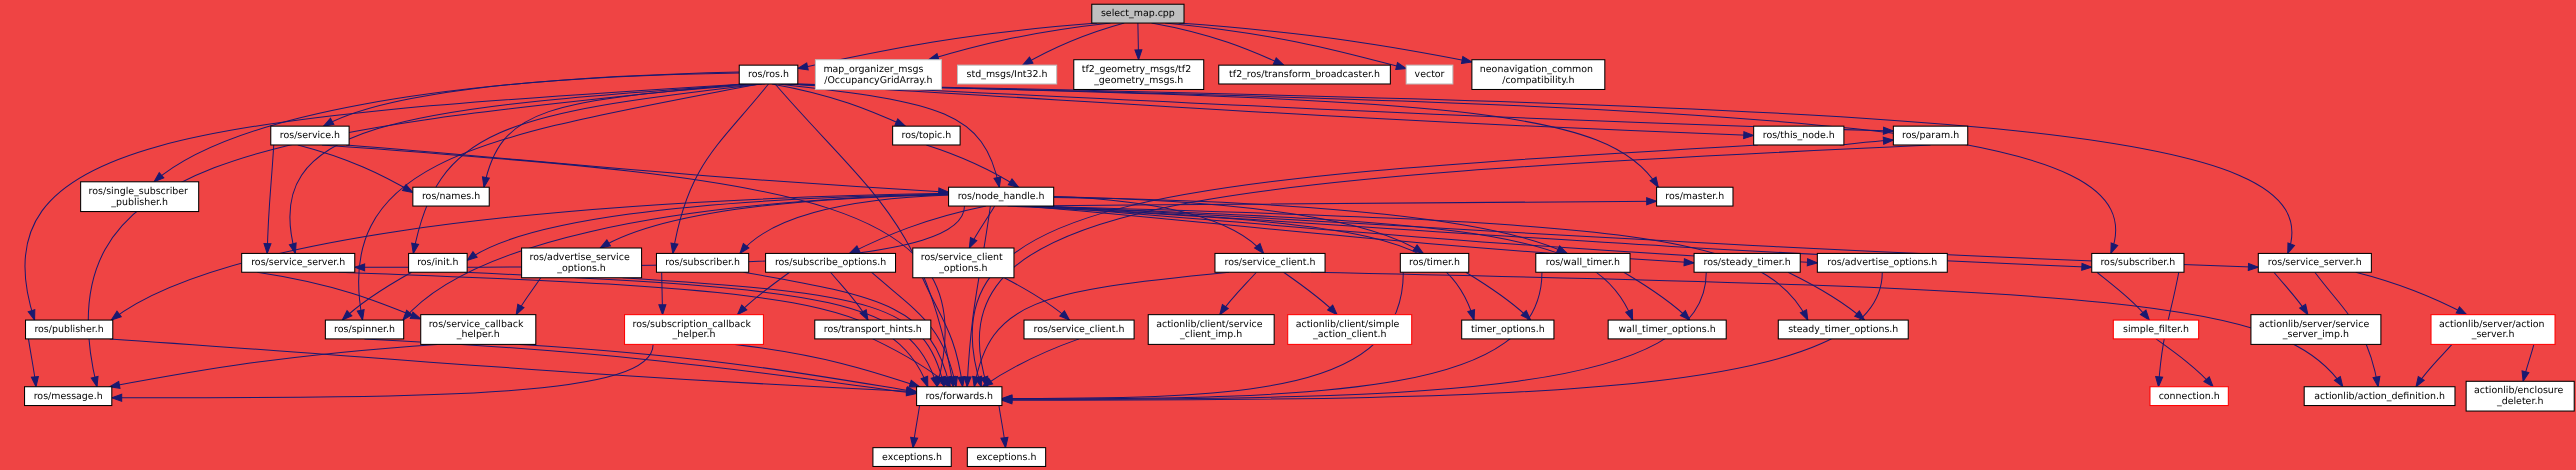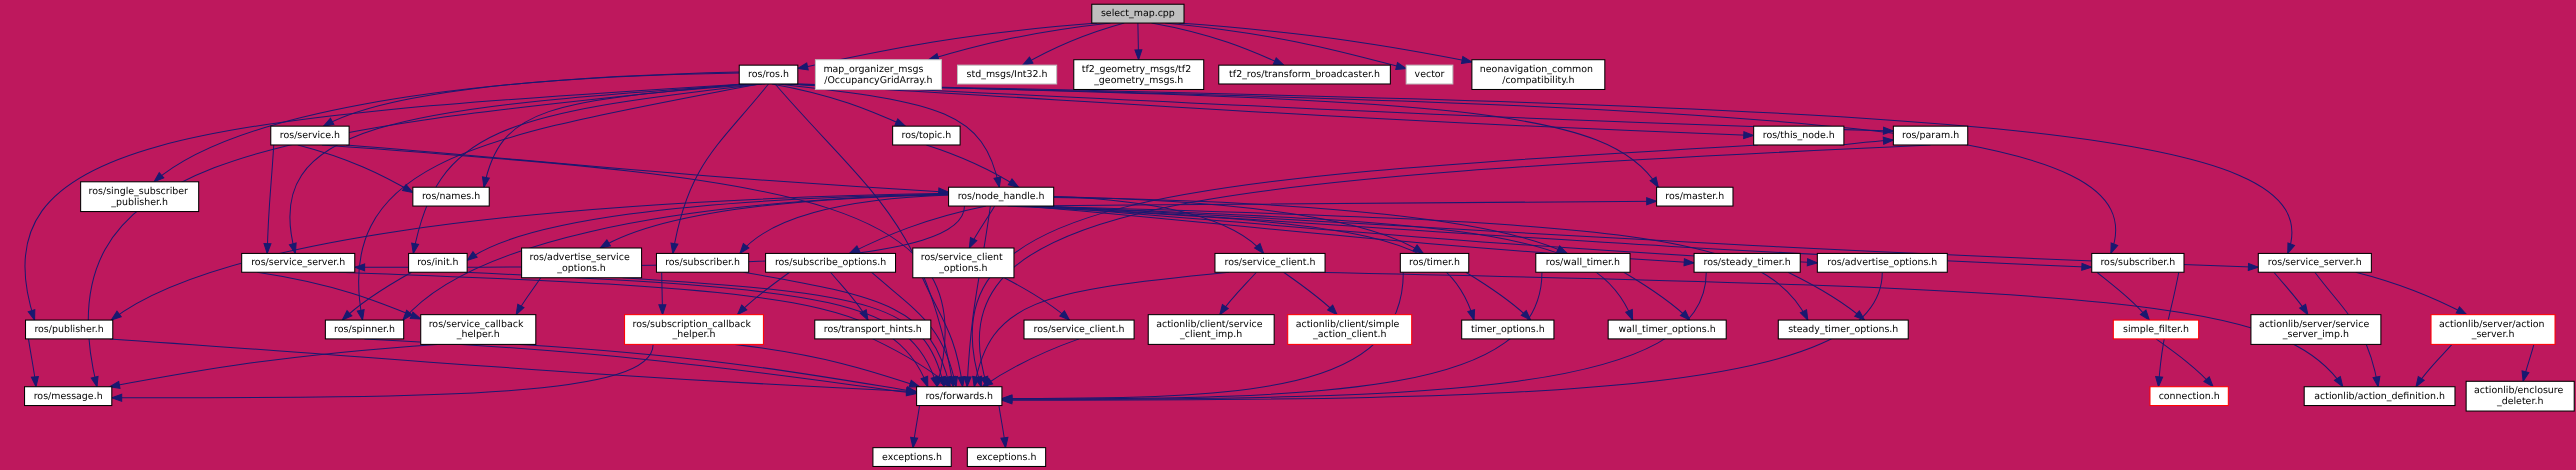--- a/index.html
+++ b/index.html
@@ -1,17 +1,17 @@
 <!DOCTYPE html>
 <html style="font-size:12px"><head>
 <meta charset="utf-8">
 <style>
   html,body{margin:0;padding:0;background:#ffffff;}
   body{font-family:"DejaVu Sans",sans-serif;-webkit-font-smoothing:antialiased;}
-  #graph-root{position:relative;width:2576px;height:471px;overflow:hidden;background:#be185d;}
+  #graph-root{position:relative;width:2576px;height:471px;overflow:hidden;background:#ef4444;}
   svg{display:block;shape-rendering:geometricPrecision;text-rendering:geometricPrecision;}
   .nlabel{font-family:"DejaVu Sans",sans-serif;font-size:12.7px;fill:#000000;}
   .nbox{fill:#ffffff;stroke:#000000;stroke-width:1.4px;}
   .nbox.muted{stroke:#bfbfbf;}
   .nbox.hl{stroke:#ff0000;}
   .nbox.root{fill:#bfbfbf;}
   .edge{fill:none;stroke:#191970;stroke-width:1.35px;}
   .arrow{fill:#191970;stroke:#191970;stroke-width:1.35px;stroke-linejoin:miter;}
 </style>
 </head>

